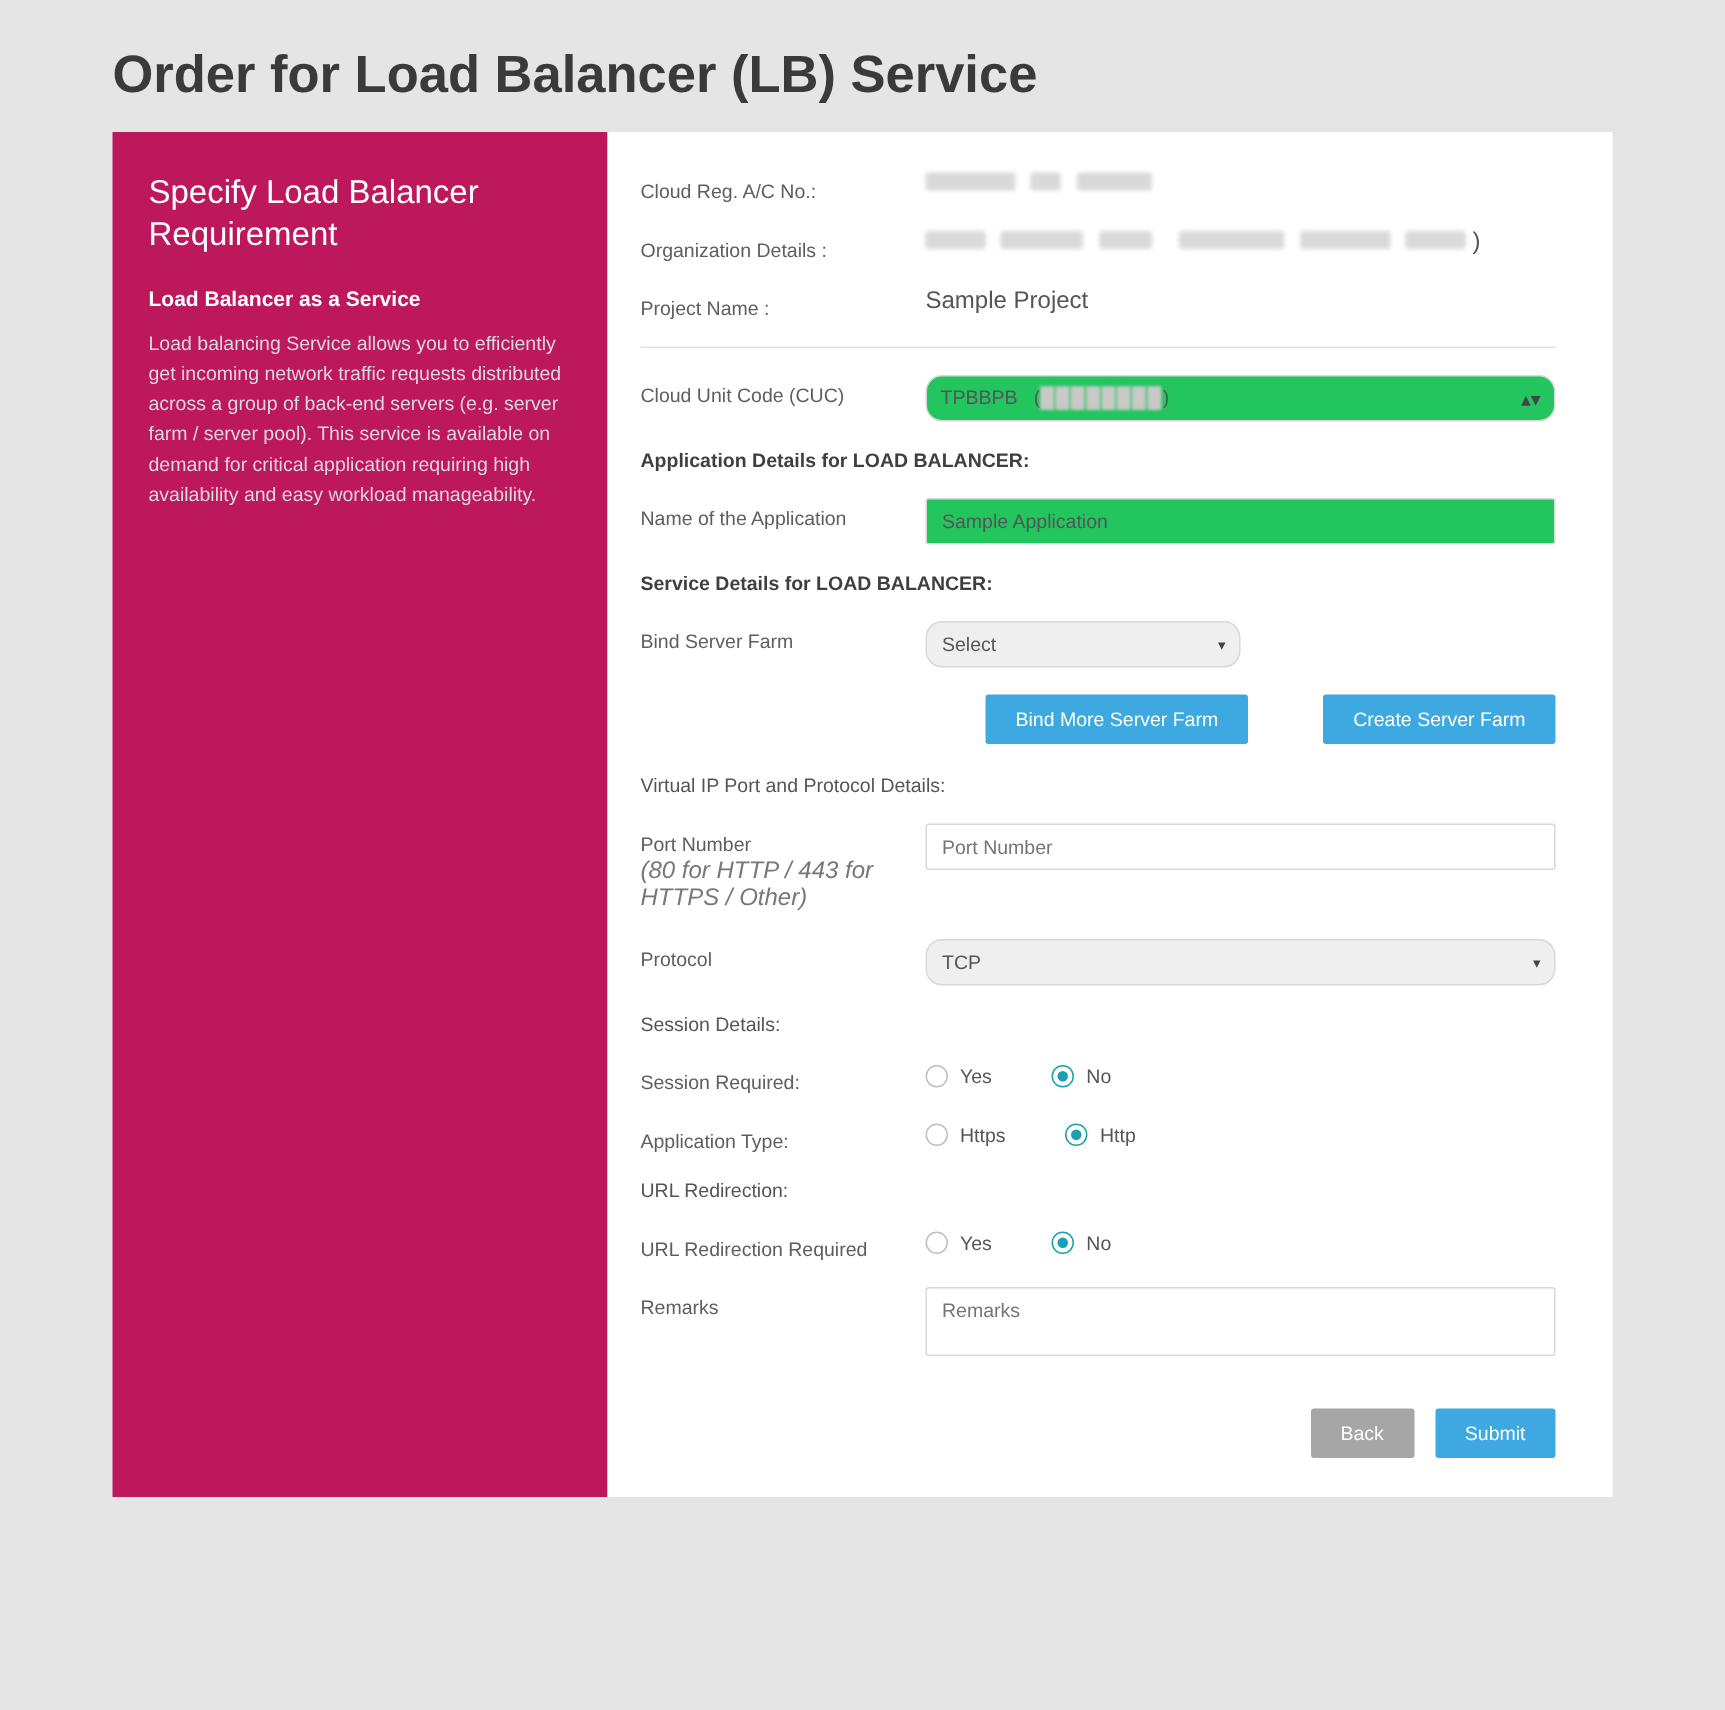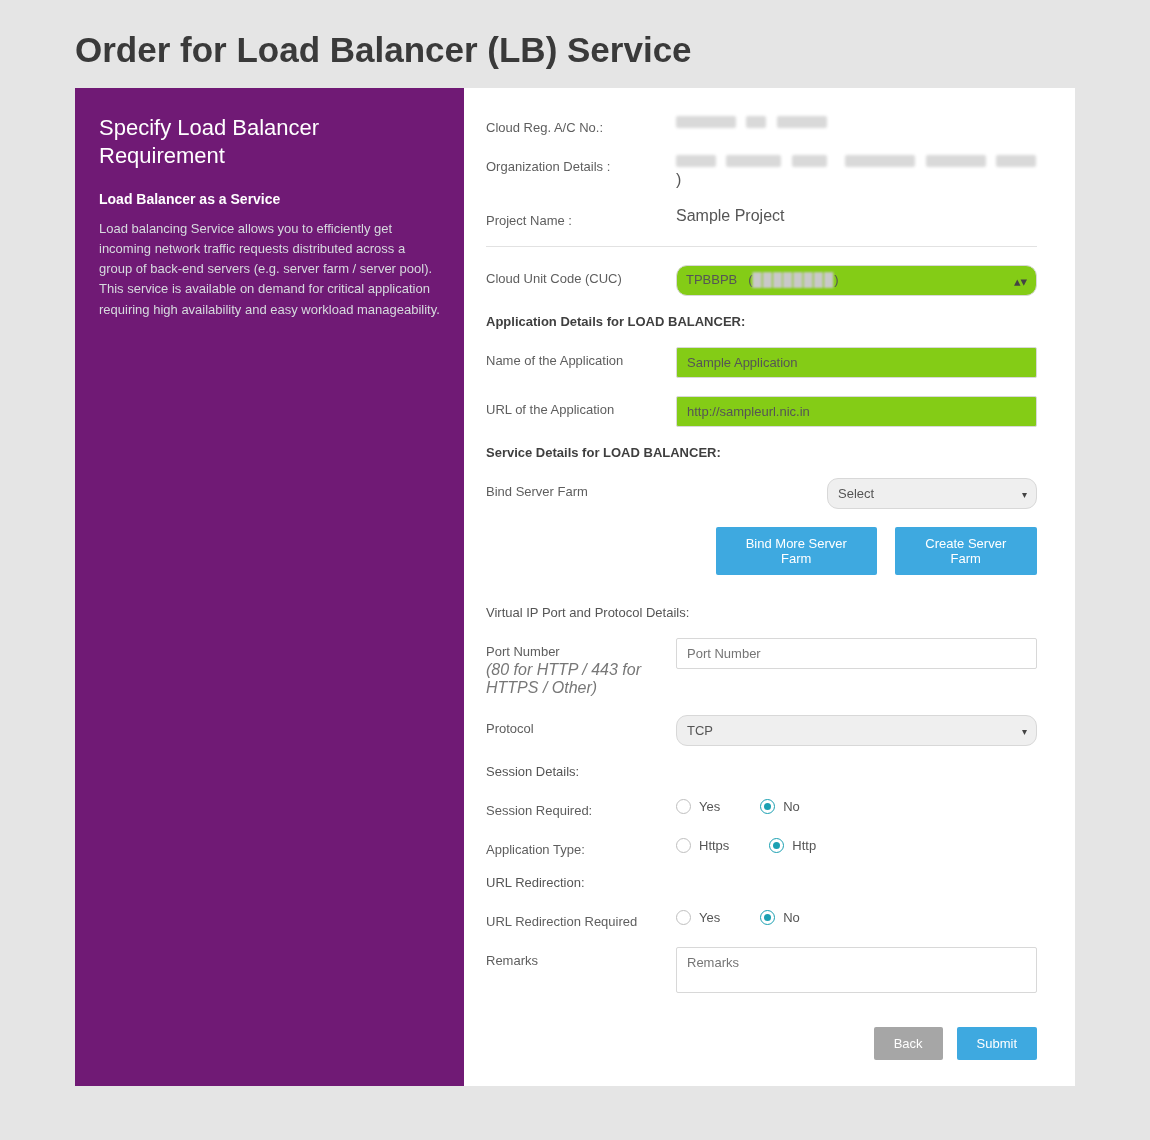--- a/index.html
+++ b/index.html
@@ -13,22 +13,22 @@
   font-size: 35px;
   font-weight: 600;
   color: #3a3a3a;
   margin-bottom: 18px;
 }
 .container {
   display: flex;
   max-width: 1000px;
 }
 .sidebar {
-  width: 389px;
-  background: #701a75;
+  width: 330px;
+  background: #be185d;
   color: #e9ecef;
   padding: 26px 24px;
 }
 .sidebar h2 {
   font-size: 22px;
   font-weight: 400;
   color: #fff;
   line-height: 1.25;
   margin-bottom: 22px;
 }
@@ -45,21 +45,20 @@
 }
 .main {
   flex: 1;
   background: #fff;
   padding: 26px 38px 26px 22px;
 }
 .row {
   display: flex;
   align-items: flex-start;
   margin-bottom: 18px;
-  justify-content: space-between;
 }
 .row .label {
   width: 190px;
   font-size: 13px;
   color: #5e5e5e;
   padding-top: 6px;
 }
 .row .field {
   flex: 1;
 }
@@ -88,21 +87,21 @@
 input[type="text"], select, textarea {
   width: 100%;
   font-size: 13px;
   color: #555;
   border: 1px solid #d8d8d8;
   border-radius: 2px;
   padding: 7px 10px;
   font-family: inherit;
 }
 input.soft, select.soft {
-  background: #84cc16;
+  background: #22c55e;
 }
 textarea { resize: none; height: 46px; }
 select { appearance: none; background-image: none; border-radius: 11px; }
 .sel-wrap { position: relative; }
 .sel-wrap .caret {
   position: absolute; right: 10px; top: 50%; transform: translateY(-50%);
   font-size: 10px; color: #444; pointer-events: none;
 }
 .sel-wrap.sort .caret { font-size: 13px; }
 .btn {
@@ -113,22 +112,22 @@
   font-size: 13px;
   padding: 9px 20px;
   cursor: pointer;
   font-family: inherit;
 }
 .btn-primary { background: #3ea9e0; }
 .btn-muted { background: #a6a6a6; }
 .btn-row {
   display: flex;
   gap: 18px;
-  justify-content: center;
-  margin: 14px 0 30px 190px;
+  justify-content: space-between;
+  margin: 14px 0 20px 190px;
 }
 .footer-row {
   display: flex;
   gap: 14px;
   justify-content: flex-end;
   margin-top: 30px;
 }
 .radio-set { display: flex; gap: 40px; align-items: center; padding-top: 2px;}
 .radio {
   display: inline-flex; align-items: center; gap: 8px;
@@ -207,26 +206,20 @@
 
     <div class="section-head">Application Details for LOAD BALANCER:</div>
 
     <div class="row">
       <div class="label">Name of the Application</div>
       <div class="field">
         <input type="text" class="soft" value="Sample Application" style="">
       </div>
     </div>
 
-    <div class="row">
-      <div class="label">URL of the Application</div>
-      <div class="field">
-        <input type="text" class="soft" value="http://sampleurl.nic.in" style="">
-      </div>
-    </div>
 
     <div class="section-head">Service Details for LOAD BALANCER:</div>
 
     <div class="row narrow">
       <div class="label">Bind Server Farm</div>
       <div class="field">
         <div class="sel-wrap">
           <select>
             <option>Select</option>
           </select>

